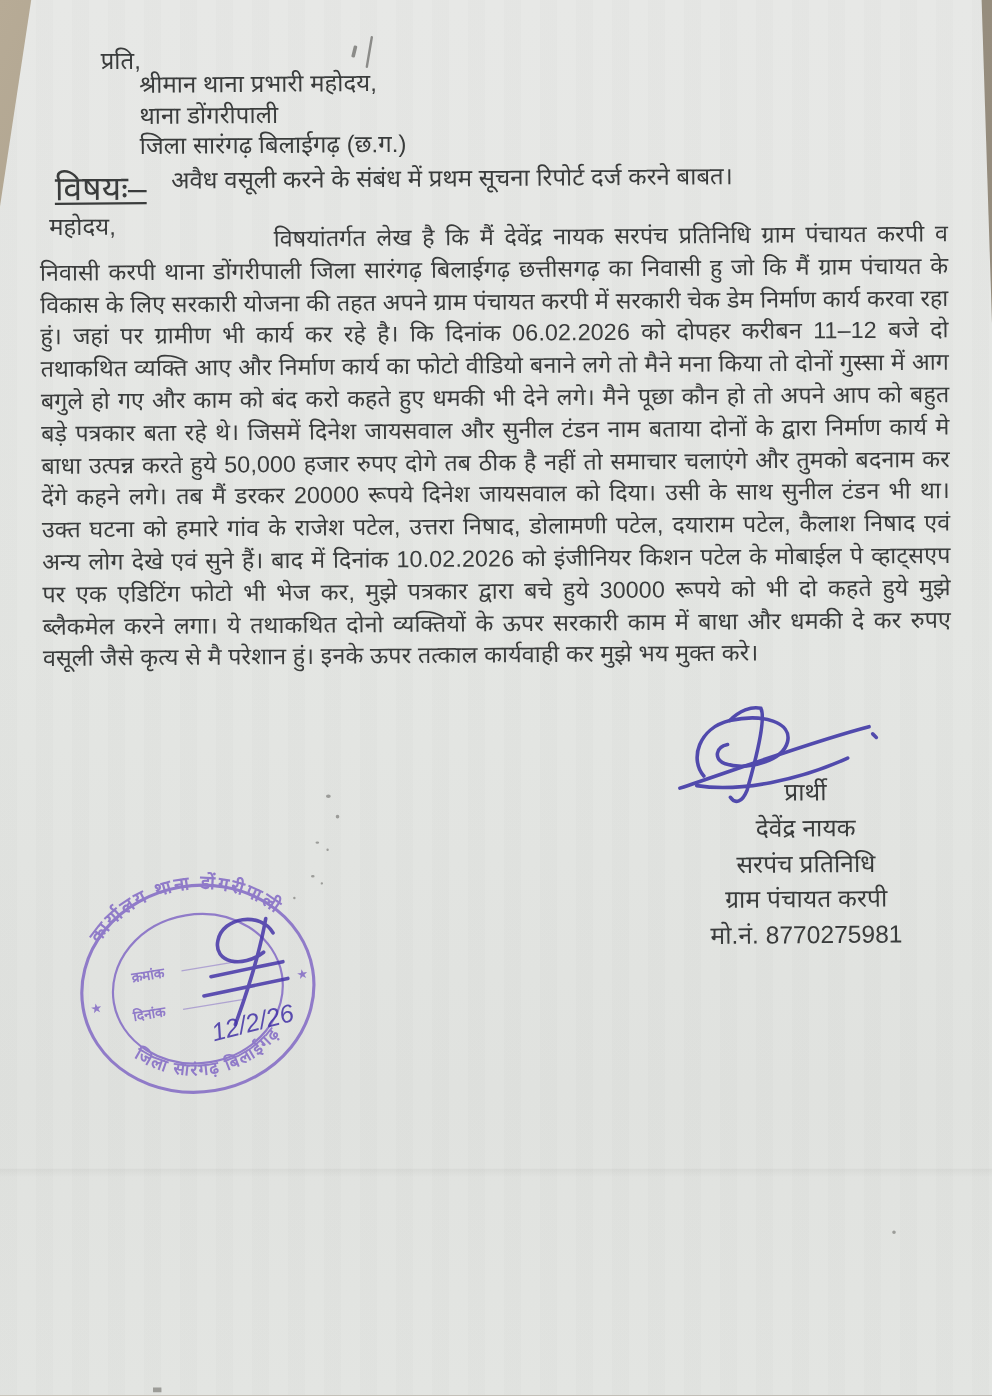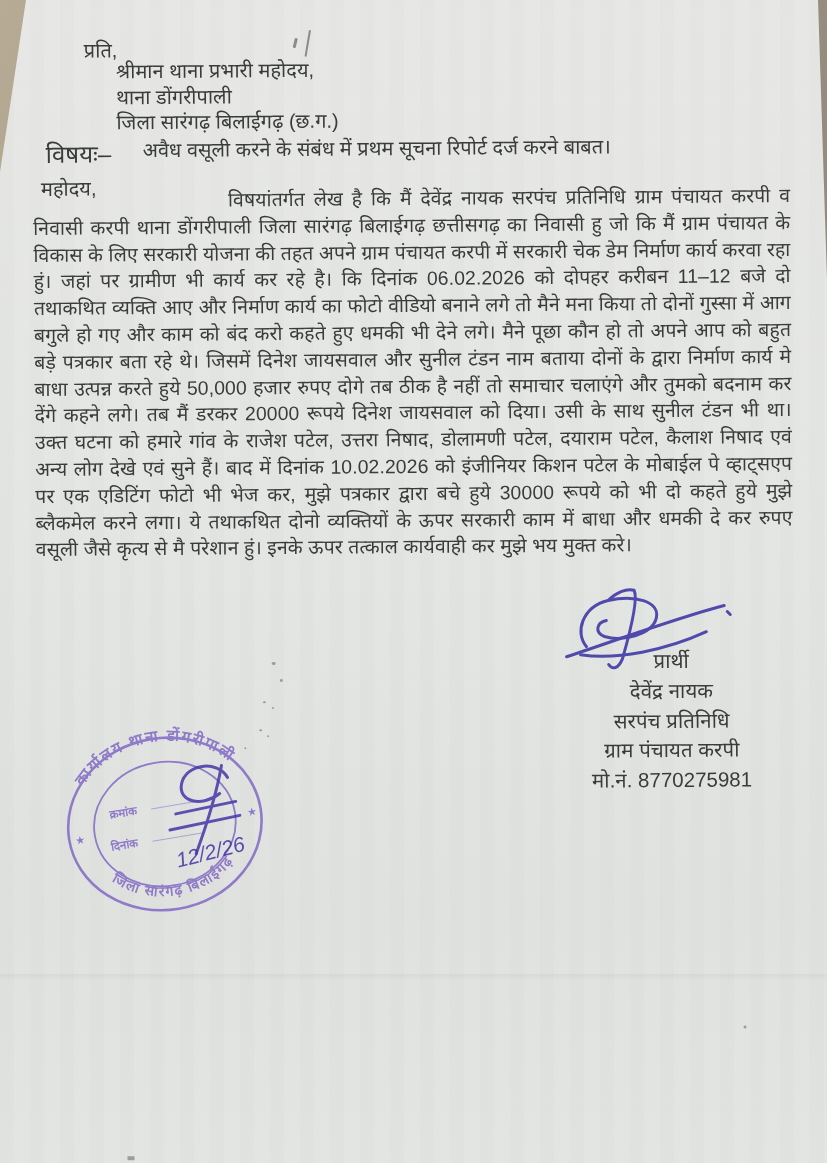--- a/index.html
+++ b/index.html
@@ -22,21 +22,21 @@
     background:linear-gradient(to bottom,rgba(60,60,55,0.05),rgba(0,0,0,0));
     pointer-events:none;
   }
   .page{
     position:absolute;inset:0;color:#3a3c3c;
     transform:rotate(-0.45deg);
   }
   .abs{position:absolute;}
   .salutation{left:55px;top:34px;font-size:20px;margin-left:33px;}
   .recipient{left:120px;top:57px;font-size:20px;line-height:25.5px;}
-  .subject-label{left:49px;top:134px;font-size:24px;}
+  .subject-label{left:49px;top:134px;font-size:28px;text-decoration:underline;}
   .subject-text{left:146px;top:134px;font-size:20px;width:620px;}
   .greeting{left:44px;top:172px;font-size:20px;}
   .body-para{
     left:36px;top:185px;width:757px;height:452px;
     font-size:19.4px;line-height:26.8px;text-align:justify;
     text-indent:195px;letter-spacing:0.1px;
   }
   .closing{
     left:568px;top:648px;width:205px;text-align:center;
     font-size:20.5px;line-height:29.8px;

